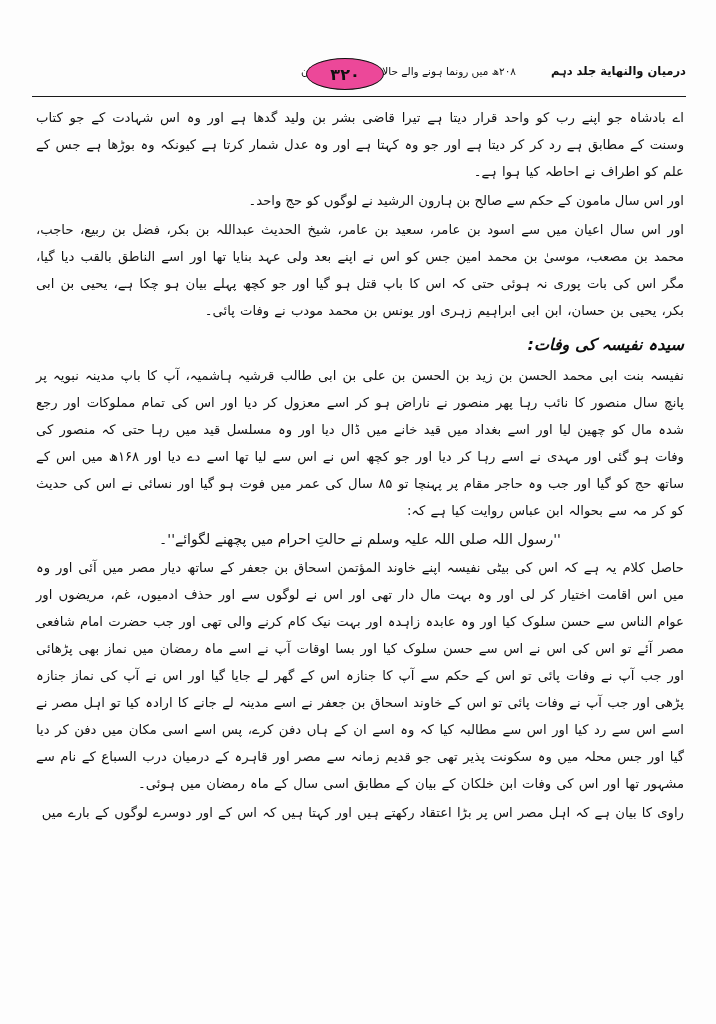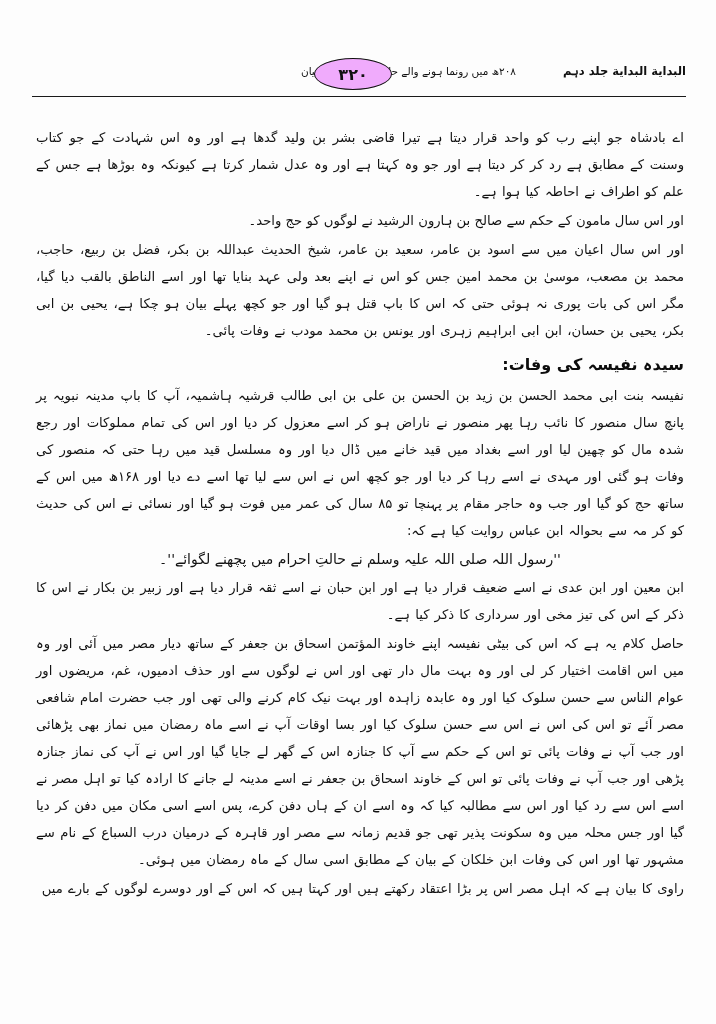--- a/index.html
+++ b/index.html
@@ -45,51 +45,50 @@
   .header-center {
     position: absolute;
     right: 170px;
     top: 7px;
     font-size: 10.5px;
     white-space: nowrap;
     color: #111;
   }
   .page-number-oval {
     position: absolute;
-    left: 280px;
+    left: 272px;
     top: 0px;
     width: 76px;
     height: 30px;
     border: 1.6px solid #111;
     border-radius: 50%/50%;
     display: flex;
     align-items: center;
     justify-content: center;
     font-size: 16px;
     font-weight: bold;
     letter-spacing: 1px;
-    background: #f0abfc;
+    background: #ec4899;
   }
   .rule {
     position: absolute;
     left: 32px;
     right: 30px;
     top: 96px;
     border-top: 1.4px solid #1a1a1a;
   }
   
   .body {
     position: absolute;
     top: 104px;
     left: 36px;
     right: 32px;
     bottom: 40px;
     direction: rtl;
     text-align: justify;
-    margin-top: 20px;
   }
   p.para {
     margin: 0 0 2px 0;
     font-size: 13.2px;
     line-height: 27px;
     text-align: justify;
     text-justify: inter-word;
     word-spacing: 1px;
     color: #121212;
   }
@@ -100,56 +99,56 @@
     text-align: right;
     color: #121212;
   }
   h2.section-heading {
     margin: 8px 0 4px 0;
     font-size: 16px;
     font-weight: bold;
     text-align: right;
     line-height: 26px;
     color: #0d0d0d;
+    font-style: italic;
   }
   p.quote {
     margin: 1px 0 2px 0;
     font-size: 14px;
     line-height: 26px;
     text-align: center;
     color: #121212;
   }
 </style>
 </head>
 <body>
 
 <div class="page">
 
   <div class="header">
-    <span class="header-right">البداية البداية  جلد دہم</span>
+    <span class="header-right">درمیان والنهاية  جلد دہم</span>
     <span class="header-center">۲۰۸ھ میں رونما ہونے والے حالات وواقعات کا بیان</span>
     <span class="page-number-oval">۳۲۰</span>
   </div>
 
   <div class="rule"></div>
 
   <div class="body">
 
     <p class="para">اے بادشاہ جو اپنے رب کو واحد قرار دیتا ہے تیرا قاضی بشر بن ولید گدھا ہے اور وہ اس شہادت کے جو کتاب وسنت کے مطابق ہے رد کر کر دیتا ہے اور جو وہ کہتا ہے اور وہ عدل شمار کرتا ہے کیونکہ وہ بوڑھا ہے جس کے علم کو اطراف نے احاطہ کیا ہوا ہے۔</p>
 
     <p class="right-short">اور اس سال مامون کے حکم سے صالح بن ہارون الرشید نے لوگوں کو حج واحد۔</p>
 
     <p class="para">اور اس سال اعیان میں سے اسود بن عامر، سعید بن عامر، شیخ الحدیث عبداللہ بن بکر، فضل بن ربیع، حاجب، محمد بن مصعب، موسیٰ بن محمد امین جس کو اس نے اپنے بعد ولی عہد بنایا تھا اور اسے الناطق بالقب دیا گیا، مگر اس کی بات پوری نہ ہوئی حتی کہ اس کا باپ قتل ہو گیا اور جو کچھ پہلے بیان ہو چکا ہے، یحیی بن ابی بکر، یحیی بن حسان، ابن ابی ابراہیم زہری اور یونس بن محمد مودب نے وفات پائی۔</p>
 
     <h2 class="section-heading">سیدہ نفیسہ کی وفات:</h2>
 
     <p class="para">نفیسہ بنت ابی محمد الحسن بن زید بن الحسن بن علی بن ابی طالب قرشیہ ہاشمیہ، آپ کا باپ مدینہ نبویہ پر پانچ سال منصور کا نائب رہا پھر منصور نے ناراض ہو کر اسے معزول کر دیا اور اس کی تمام مملوکات اور رجع شدہ مال کو چھین لیا اور اسے بغداد میں قید خانے میں ڈال دیا اور وہ مسلسل قید میں رہا حتی کہ منصور کی وفات ہو گئی اور مہدی نے اسے رہا کر دیا اور جو کچھ اس نے اس سے لیا تھا اسے دے دیا اور ۱۶۸ھ میں اس کے ساتھ حج کو گیا اور جب وہ حاجر مقام پر پہنچا تو ۸۵ سال کی عمر میں فوت ہو گیا اور نسائی نے اس کی حدیث کو کر مہ سے بحوالہ ابن عباس روایت کیا ہے کہ:</p>
 
     <p class="quote">''رسول اللہ صلی اللہ علیہ وسلم نے حالتِ احرام میں پچھنے لگوائے''۔</p>
 
-    <p class="para">ابن معین اور ابن عدی نے اسے ضعیف قرار دیا ہے اور ابن حبان نے اسے ثقہ قرار دیا ہے اور زبیر بن بکار نے اس کا ذکر کے اس کی تیز مخی اور سرداری کا ذکر کیا ہے۔</p>
 
     <p class="para">حاصل کلام یہ ہے کہ اس کی بیٹی نفیسہ اپنے خاوند المؤتمن اسحاق بن جعفر کے ساتھ دیار مصر میں آئی اور وہ میں اس اقامت اختیار کر لی اور وہ بہت مال دار تھی اور اس نے لوگوں سے اور حذف ادمیوں، غم، مریضوں اور عوام الناس سے حسن سلوک کیا اور وہ عابدہ زاہدہ اور بہت نیک کام کرنے والی تھی اور جب حضرت امام شافعی مصر آئے تو اس کی اس نے اس سے حسن سلوک کیا اور بسا اوقات آپ نے اسے ماہ رمضان میں نماز بھی پڑھائی اور جب آپ نے وفات پائی تو اس کے حکم سے آپ کا جنازہ اس کے گھر لے جایا گیا اور اس نے آپ کی نماز جنازہ پڑھی اور جب آپ نے وفات پائی تو اس کے خاوند اسحاق بن جعفر نے اسے مدینہ لے جانے کا ارادہ کیا تو اہل مصر نے اسے اس سے رد کیا اور اس سے مطالبہ کیا کہ وہ اسے ان کے ہاں دفن کرے، پس اسے اسی مکان میں دفن کر دیا گیا اور جس محلہ میں وہ سکونت پذیر تھی جو قدیم زمانہ سے مصر اور قاہرہ کے درمیان درب السباع کے نام سے مشہور تھا اور اس کی وفات ابن خلکان کے بیان کے مطابق اسی سال کے ماہ رمضان میں ہوئی۔</p>
 
     <p class="para">راوی کا بیان ہے کہ اہل مصر اس پر بڑا اعتقاد رکھتے ہیں اور کہتا ہیں کہ اس کے اور دوسرے لوگوں کے بارے میں</p>
 
   </div>
 </div>
 
 </body></html>

